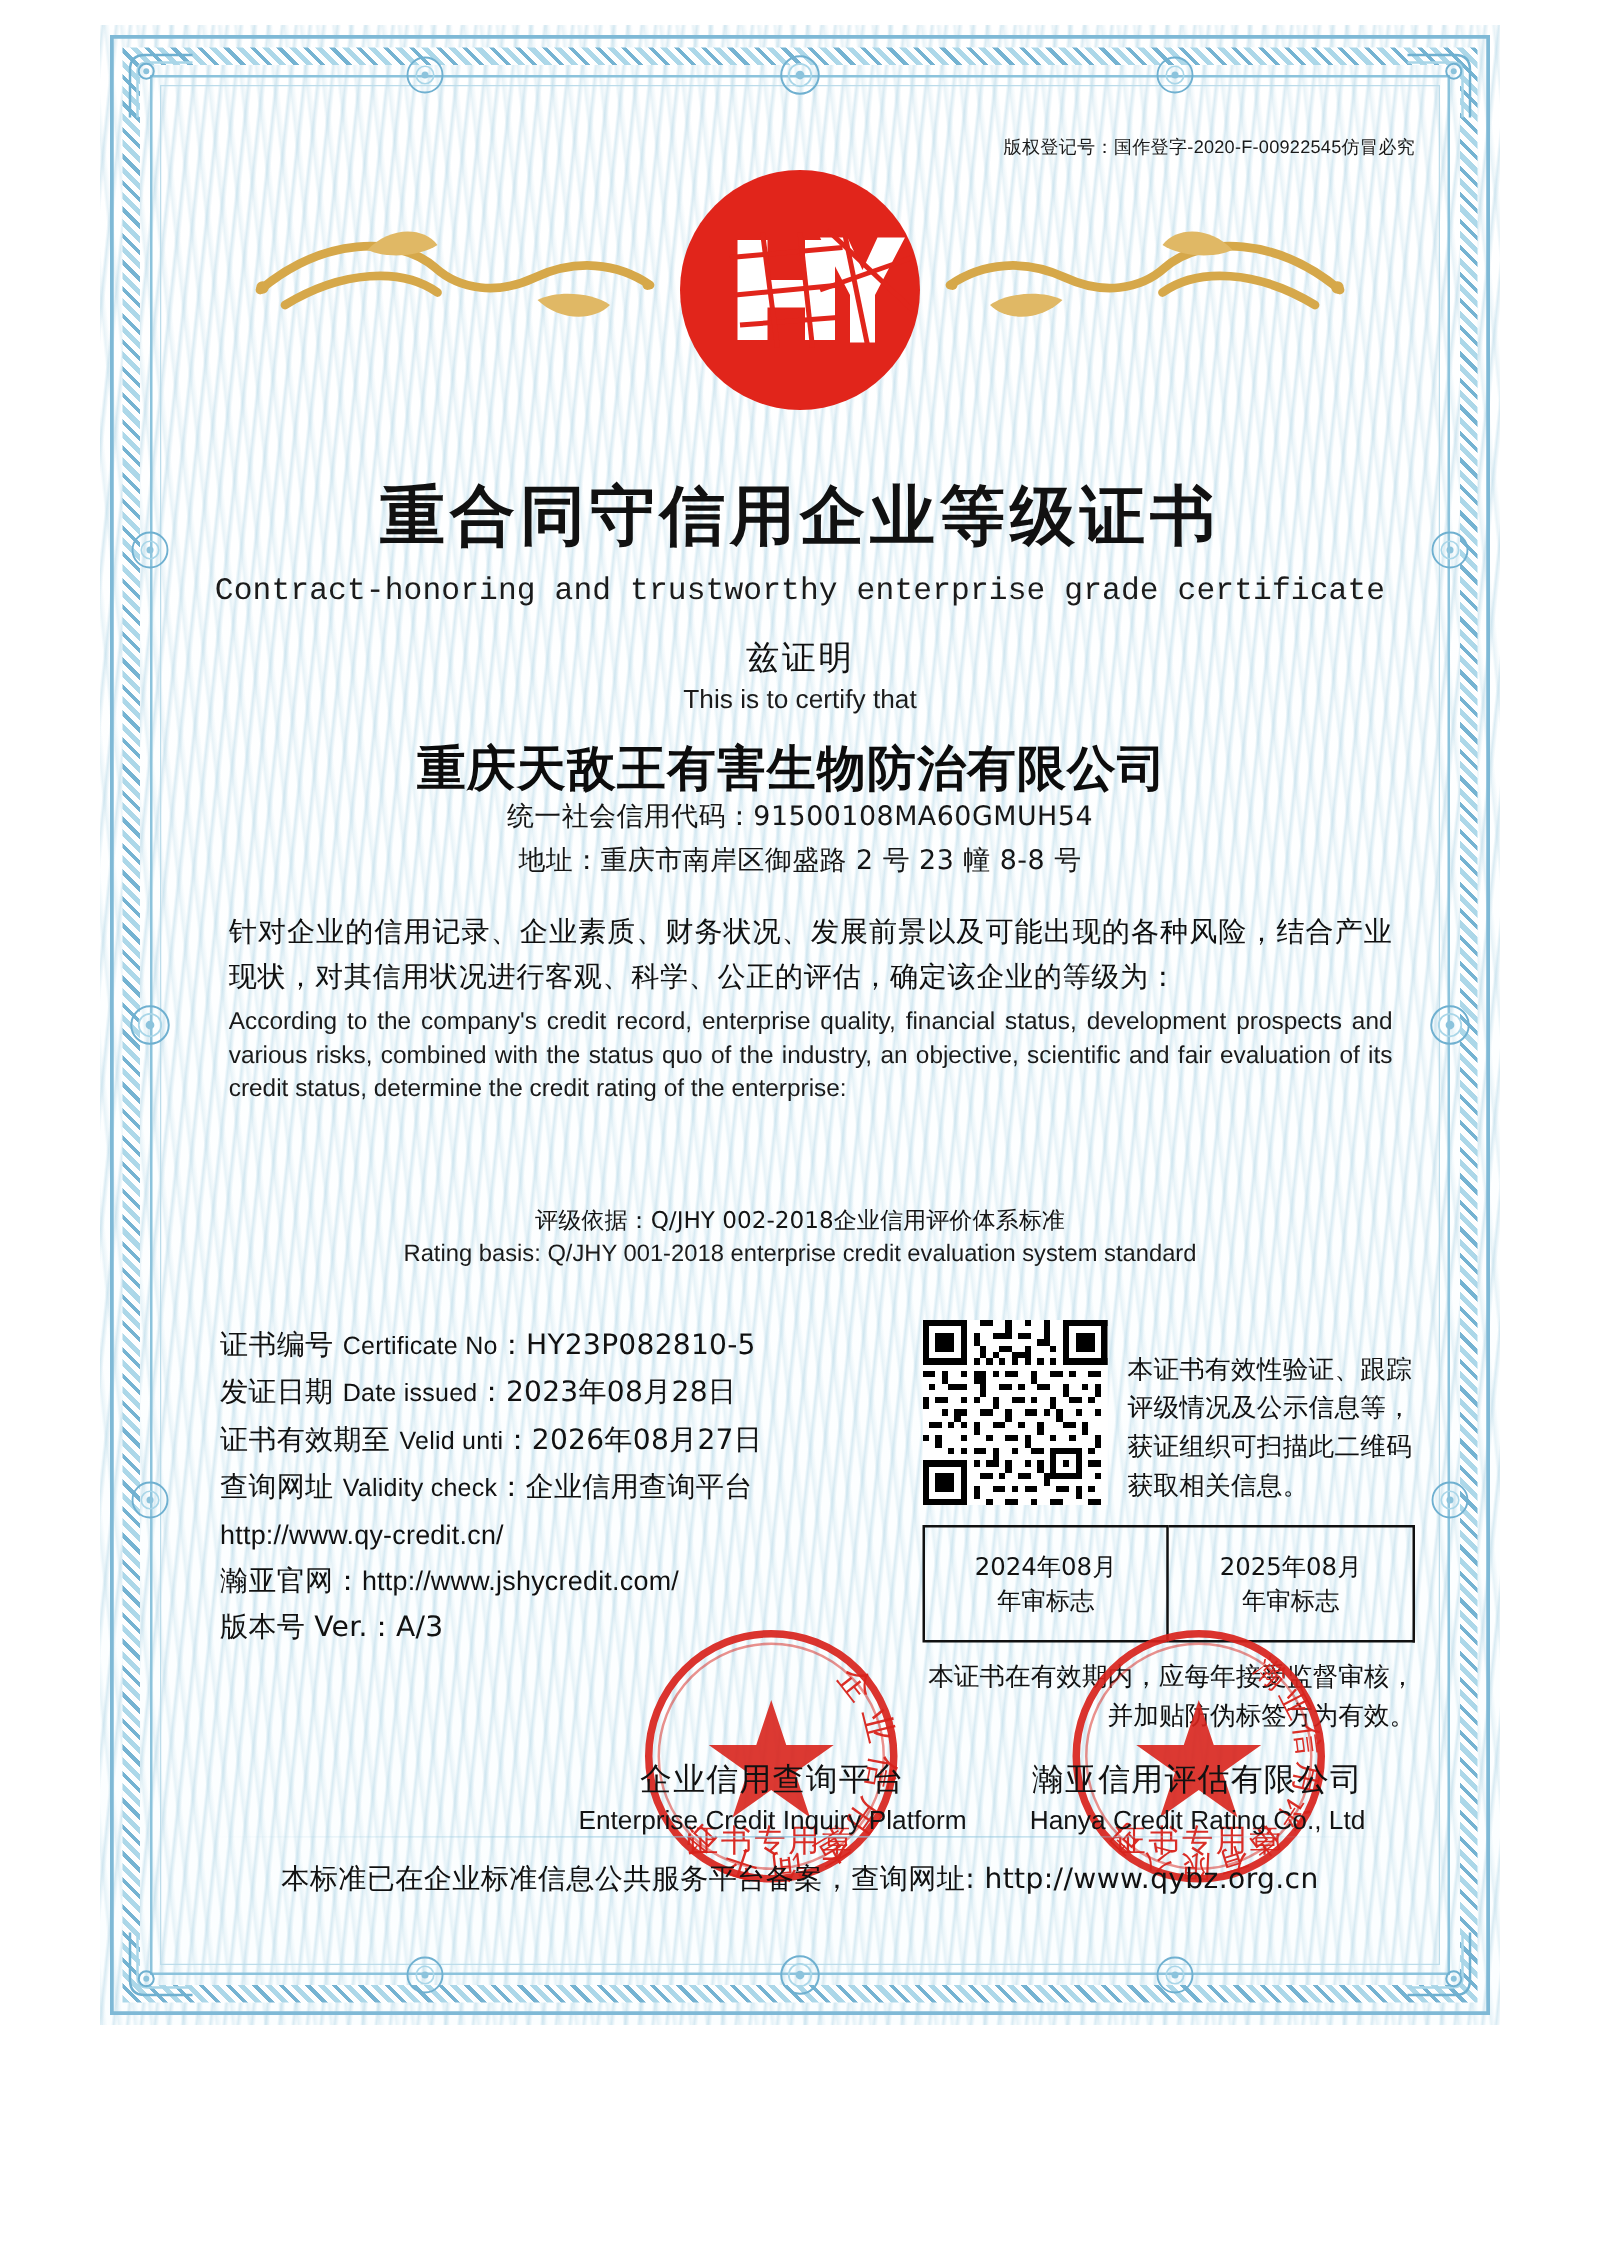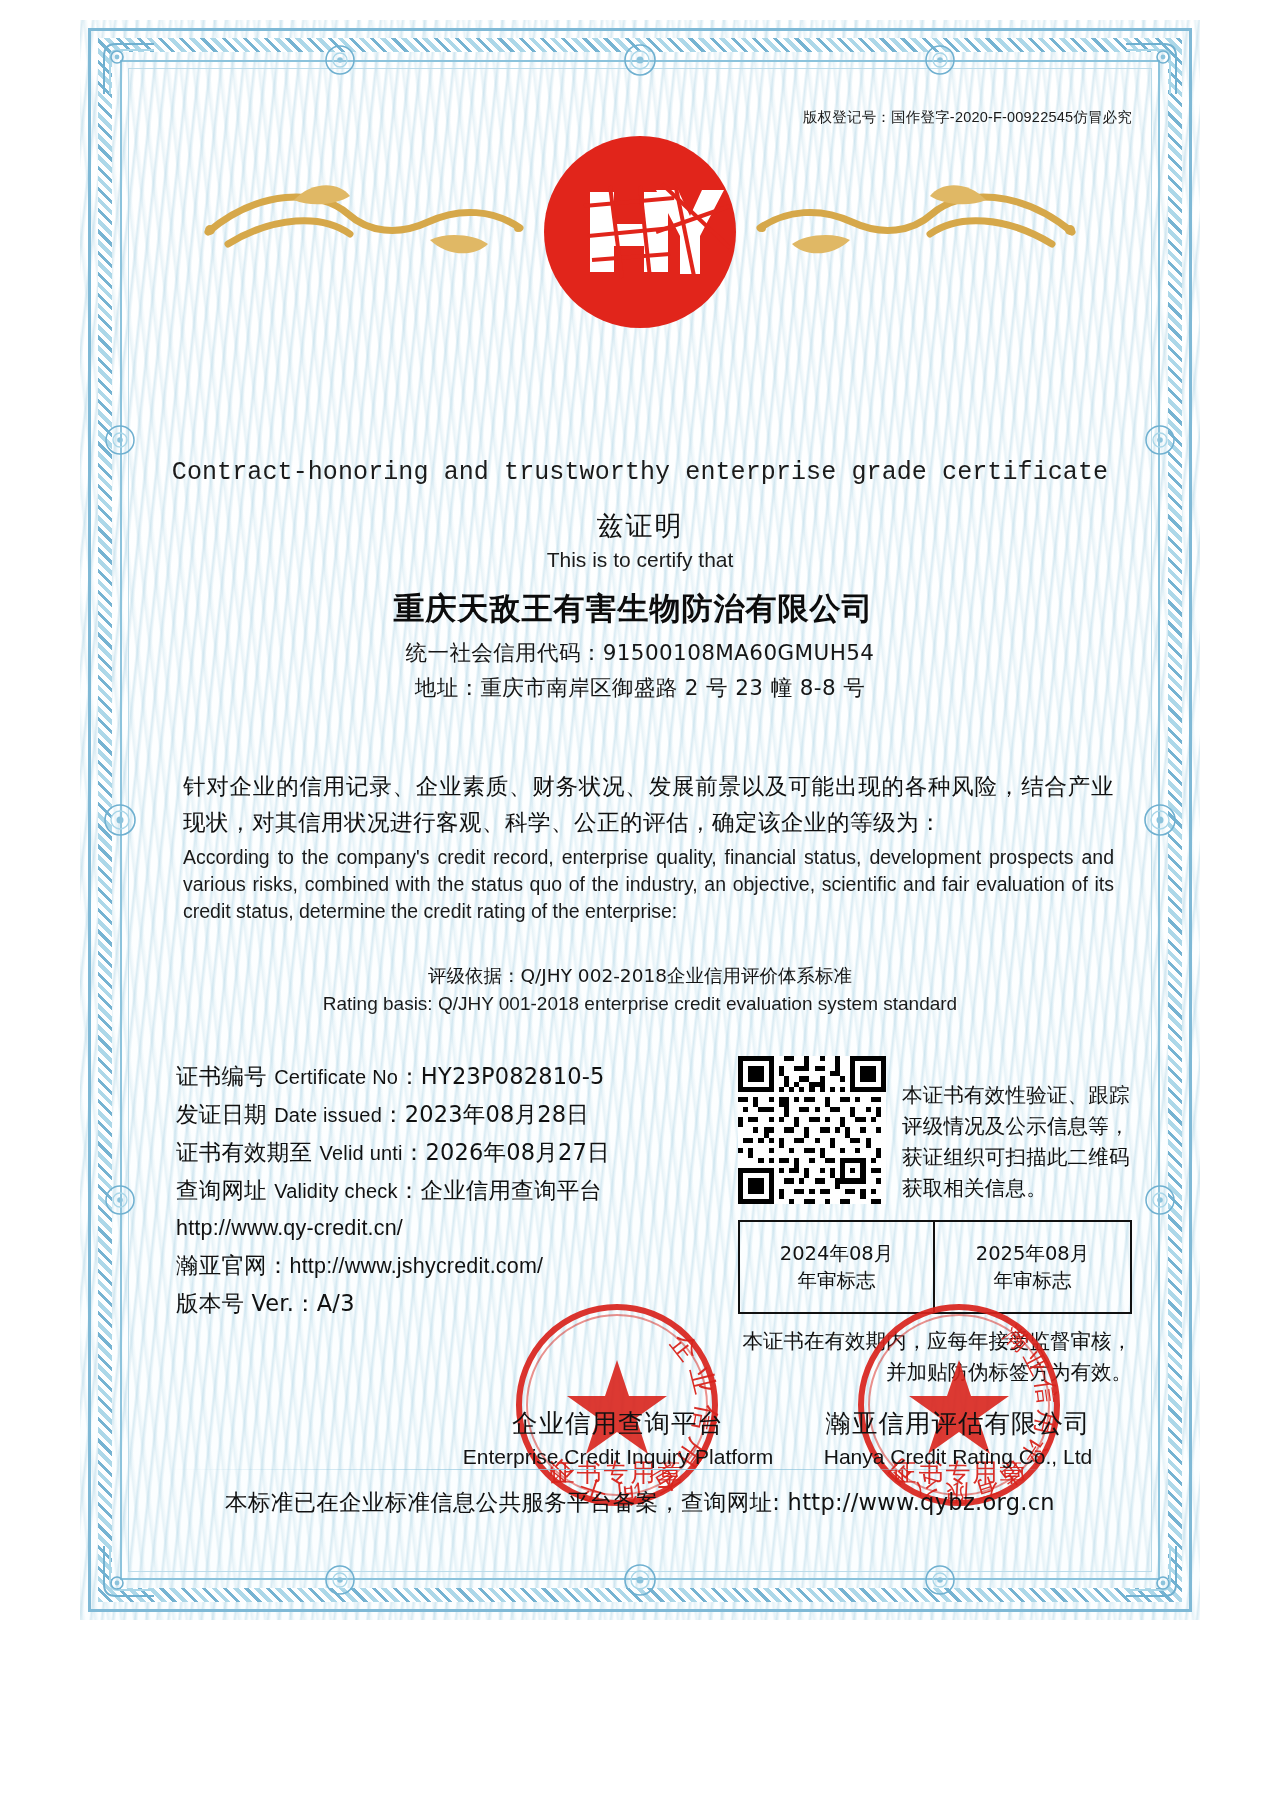--- a/index.html
+++ b/index.html
@@ -185,21 +185,21 @@
     left: 0; right: 0;
     text-align: center;
     font-size: 21px;
     color: #1b1b1b;
   }
   .company {
     position: absolute;
     top: 510px;
     left: 0; right: 13px;
     text-align: center;
-    font-size: 31px;
+    font-size: 39px;
     font-weight: bold;
     color: #0c0c0c;
     letter-spacing: 1px;
     font-family: Liberation Sans, sans-serif;
   }
   .company-meta {
     position: absolute;
     left: 0; right: 0;
     text-align: center;
     font-size: 21.5px;
@@ -217,21 +217,20 @@
     left: 45px;
     right: 28px;
   }
   .body-cn {
     font-size: 22.5px;
     line-height: 36px;
     color: #101010;
     text-align: justify;
     letter-spacing: .5px;
     font-family: "DejaVu Sans", "Liberation Sans", sans-serif;
-    margin-top: 40px;
   }
   .body-en {
     margin-top: 4px;
     font-size: 19.5px;
     line-height: 27px;
     color: #1a1a1a;
     text-align: justify;
   }
 
   
@@ -564,20 +563,21 @@
             <path d="M66 50 L78 142"></path>
             <path d="M96 50 L106 142"></path>
             <path d="M118 48 L186 112"></path>
             <path d="M112 96 L186 70"></path>
             <path d="M132 52 L150 140"></path>
           </g>
         </svg>
       </div>
     </div>
 
+    <div class="title-cn">重合同守信用企业等级证书</div>
     <div class="title-en">Contract-honoring and trustworthy enterprise grade certificate</div>
 
     <div class="certify-cn">兹证明</div>
     <div class="certify-en">This is to certify that</div>
 
     <div class="company">重庆天敌王有害生物防治有限公司</div>
     <div class="company-meta l1">统一社会信用代码：91500108MA60GMUH54</div>
     <div class="company-meta l2">地址：重庆市南岸区御盛路 2 号 23 幢 8-8 号</div>
 
     <div class="body-block">

